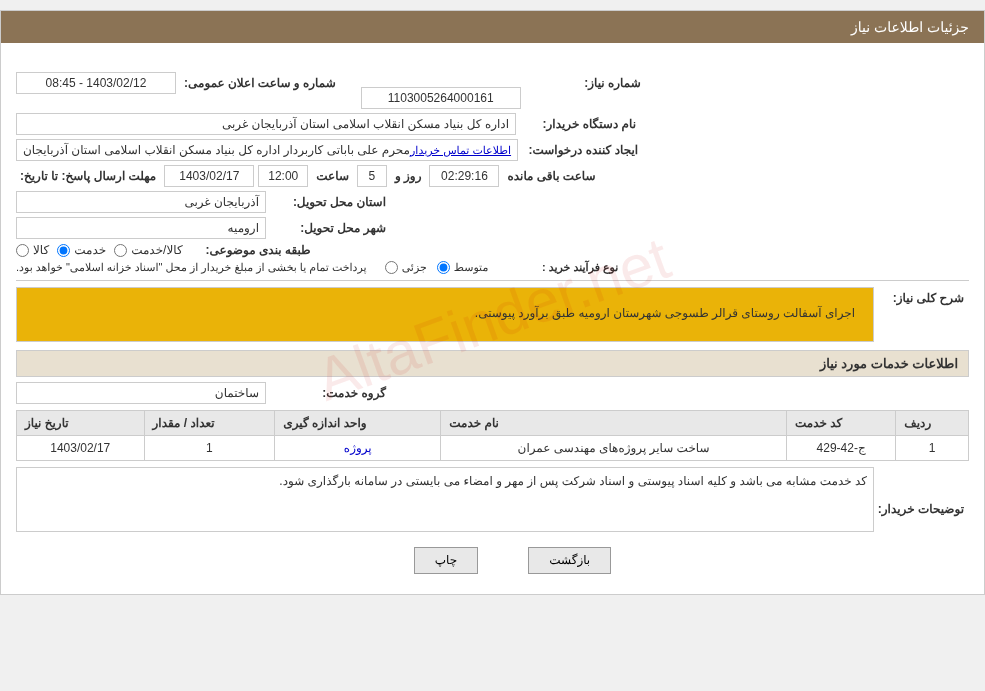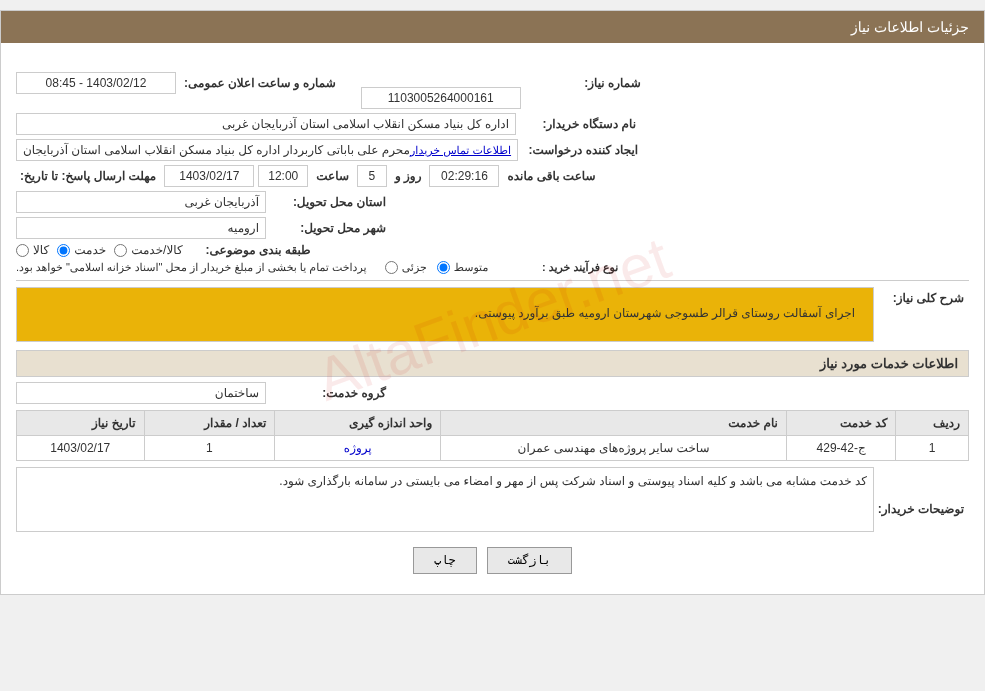--- a/index.html
+++ b/index.html
@@ -127,21 +127,21 @@
     .services-table {
       width: 100%;
       border-collapse: collapse;
       margin: 6px 0;
       font-size: 12px;
     }
     .services-table th {
       background: #e8e8e8;
       border: 1px solid #ccc;
       padding: 5px 8px;
-      text-align: right;
+      text-align: left;
       font-weight: bold;
     }
     .services-table td {
       border: 1px solid #ccc;
       padding: 5px 8px;
       text-align: center;
     }
     .services-table td.blue-link {
       color: #0000cc;
     }
@@ -175,21 +175,22 @@
       justify-content: center;
       gap: 10px;
       margin: 15px 0 10px 0;
     }
     .btn {
       padding: 5px 20px;
       border: 1px solid #999;
       background: #e8e8e8;
       cursor: pointer;
       font-size: 12px;
-      font-family: Liberation Mono, monospace;
+      font-family: Liberation Serif, serif;
+      margin-left: 40px;
     }
     .watermark-area {
       position: relative;
     }
     .watermark {
       position: absolute;
       top: 50%;
       left: 50%;
       transform: translate(-50%, -50%) rotate(-20deg);
       opacity: 0.08;

